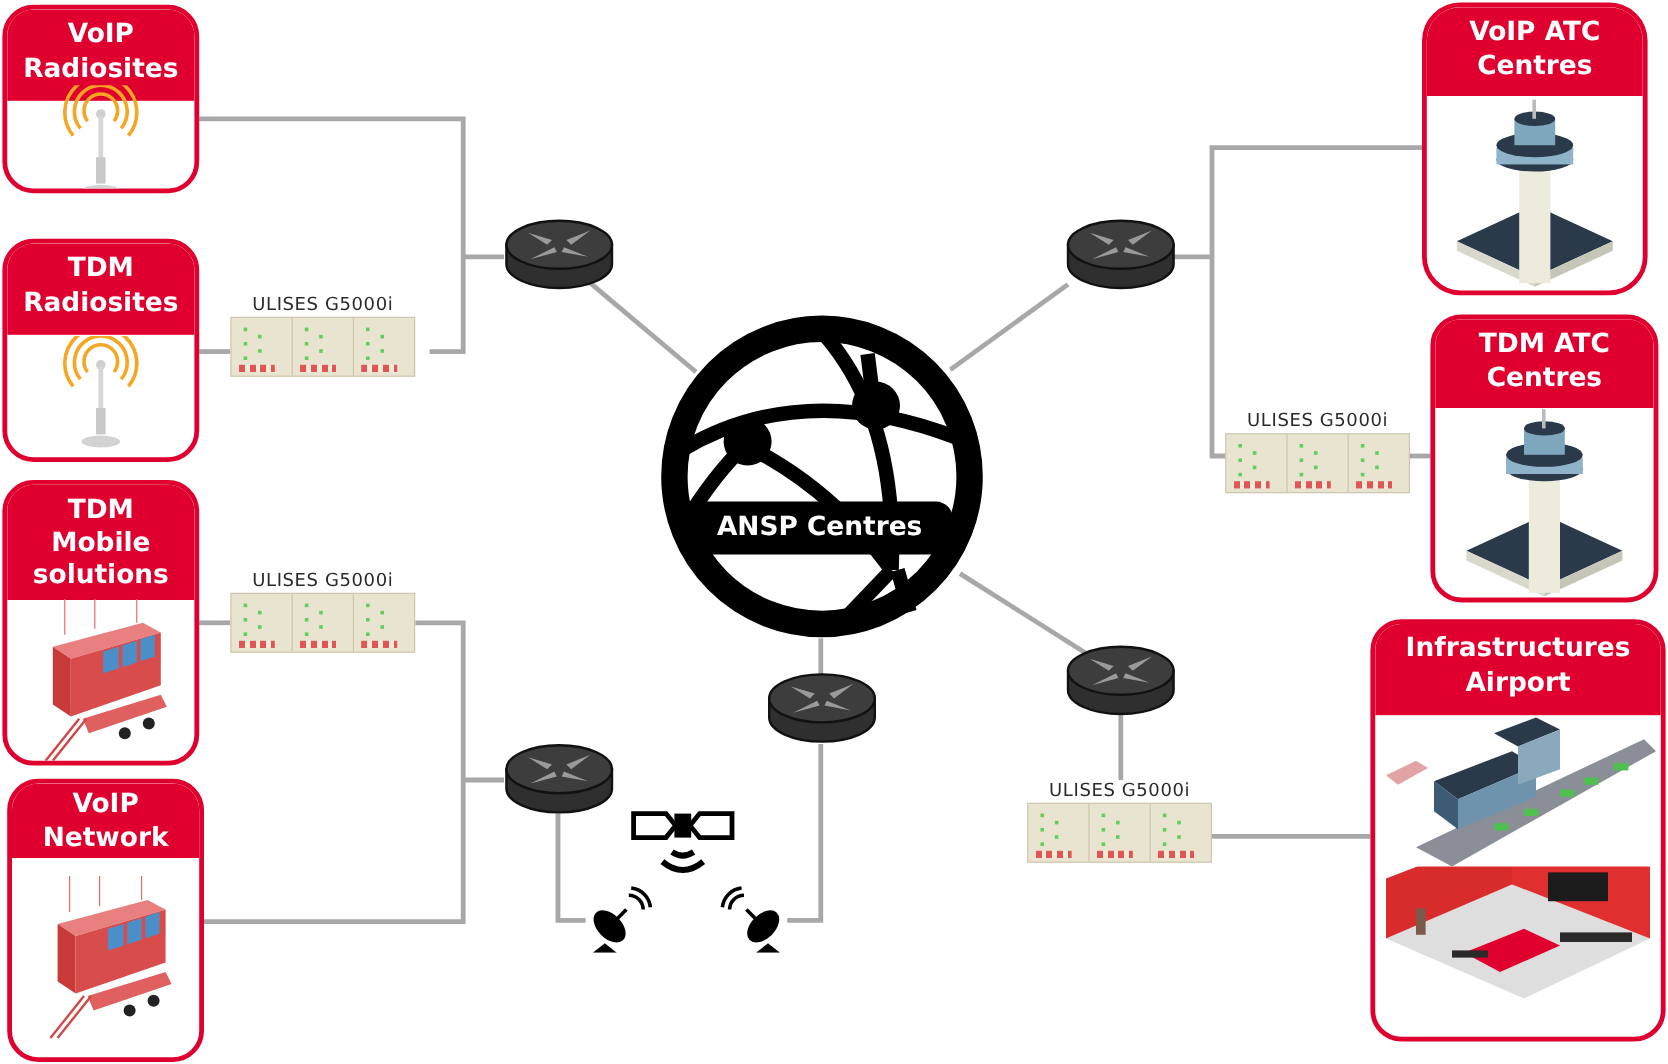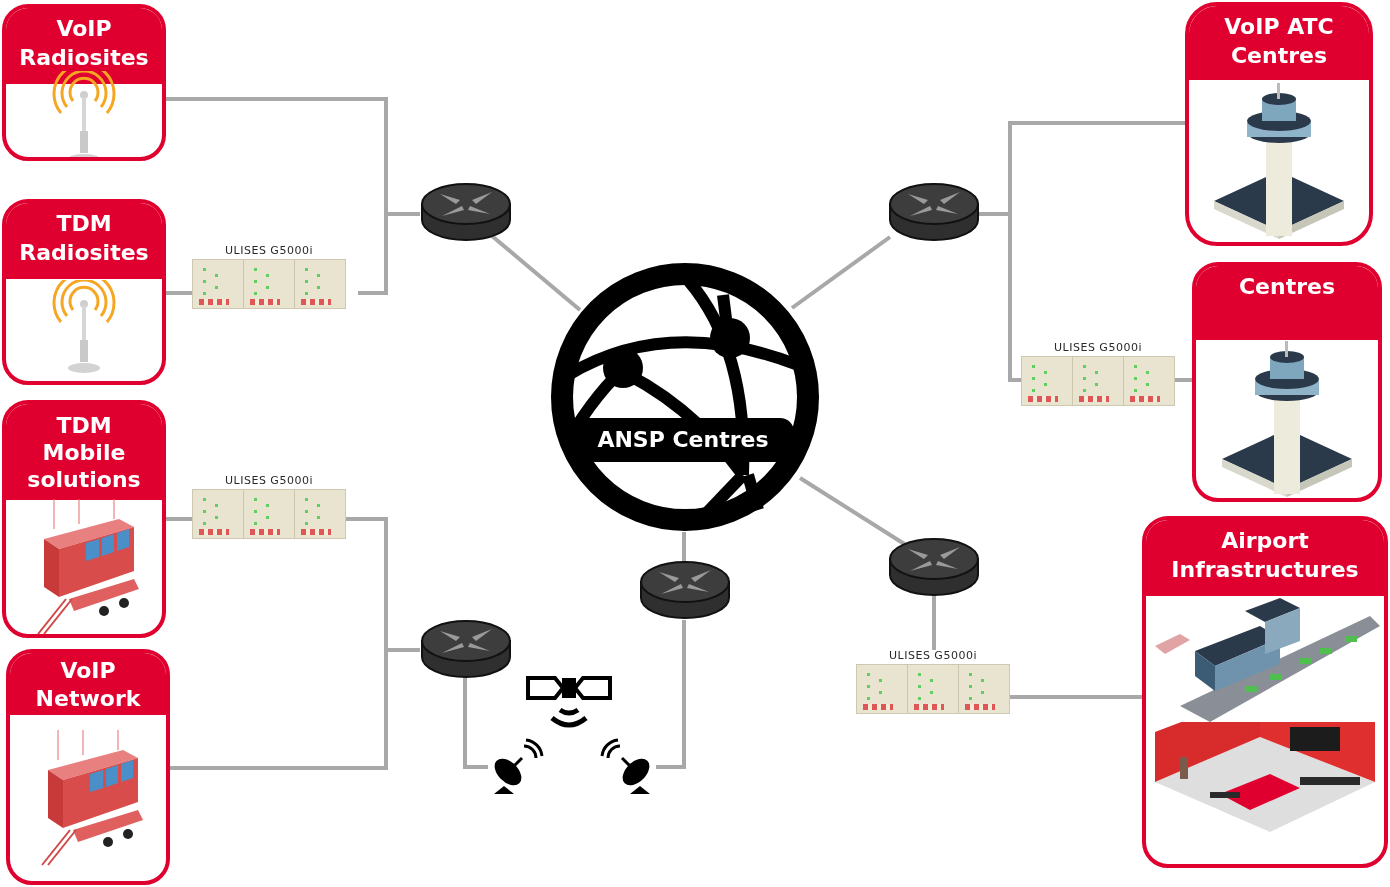--- a/index.html
+++ b/index.html
@@ -3,21 +3,21 @@
 <meta charset="utf-8">
 <style>
   html, body { margin:0; padding:0; background:#ffffff; }
   body { width:1390px; height:887px; position:relative; overflow:hidden;
          font-family:"DejaVu Sans", sans-serif; }
   #links { position:absolute; left:0; top:0; width:1390px; height:887px; }
   .card { position:absolute; border:4px solid #E0002F; border-radius:26px; background:#fff; overflow:hidden; box-sizing:border-box; }
   .card .hdr { background:#E0002F; color:#fff; font-weight:bold; text-align:center; font-size:22px; line-height:29px; padding-top:6px; box-sizing:border-box; }
   .card .body { position:absolute; left:0; right:0; bottom:0; display:flex; align-items:center; justify-content:center; }
   .ulises { position:absolute; }
-  .ulises .lbl { font-size:11px; color:#2a2a2a; letter-spacing:0.5px; text-align:center; white-space:nowrap; }
+  .ulises .lbl { font-size:15px; color:#2a2a2a; letter-spacing:0.5px; text-align:center; white-space:nowrap; }
   .rack { width:154px; height:50px; background:#e9e4d0; border:1px solid #cfc8b0; display:flex; box-sizing:border-box; }
   .rack .mod { flex:1; border-right:1px solid #cdc6ad; position:relative; }
   .rack .mod:last-child { border-right:none; }
   .router { position:absolute; width:92px; height:60px; }
   .globe-wrap { position:absolute; left:548px; top:260px; width:274px; height:274px; }
   .ansp-label { position:absolute; left:572px; top:418px; width:222px; height:44px; background:#000; border-radius:14px;
                 color:#fff; font-weight:bold; font-size:22px; line-height:44px; text-align:center; }
 </style>
 </head>
 <body>
@@ -168,42 +168,43 @@
       <ellipse cx="75" cy="40" rx="32" ry="10" fill="#2b3a4a"></ellipse>
       <rect x="58" y="18" width="34" height="22" fill="#7ea7bd"></rect>
       <ellipse cx="75" cy="18" rx="17" ry="6" fill="#2b3a4a"></ellipse>
       <rect x="73" y="2" width="3" height="16" fill="#bbb"></rect>
     </svg>
   </div>
 </div>
 
 <div class="card" style="left:1192px;top:262px;width:190px;height:240px;">
   <div class="hdr" style="height:74px;">
+    <div>TDM ATC</div>
     <div>Centres</div>
   </div>
   <div class="body" style="top:74px;">
     <svg width="150" height="160" viewBox="0 0 150 160">
       <polygon points="10,120 75,90 140,120 75,150" fill="#2b3a4a"></polygon>
       <polygon points="10,120 75,150 75,158 10,128" fill="#d8d8cc"></polygon>
       <polygon points="75,150 140,120 140,128 75,158" fill="#c6c6b8"></polygon>
       <rect x="62" y="55" width="26" height="100" fill="#ecebdc"></rect>
       <ellipse cx="75" cy="52" rx="32" ry="10" fill="#2b3a4a"></ellipse>
       <rect x="43" y="42" width="64" height="14" fill="#8fb3c8"></rect>
       <ellipse cx="75" cy="40" rx="32" ry="10" fill="#2b3a4a"></ellipse>
       <rect x="58" y="18" width="34" height="22" fill="#7ea7bd"></rect>
       <ellipse cx="75" cy="18" rx="17" ry="6" fill="#2b3a4a"></ellipse>
       <rect x="73" y="2" width="3" height="16" fill="#bbb"></rect>
     </svg>
   </div>
 </div>
 
 <div class="card" style="left:1142px;top:516px;width:246px;height:352px;">
   <div class="hdr" style="height:76px;">
+    <div>Infrastructures</div>
     <div>Airport</div>
-    <div>Infrastructures</div>
   </div>
   <div class="body" style="top:76px;flex-direction:column;justify-content:flex-start;">
     <svg width="230" height="126" viewBox="0 0 230 126">
       <polygon points="30,110 220,20 230,30 60,126" fill="#8a8e96"></polygon>
       <g fill="#4fbf4f">
           <rect x="150" y="62" width="12" height="6"></rect>
           <rect x="170" y="52" width="12" height="6"></rect>
           <rect x="120" y="78" width="12" height="6"></rect>
           <rect x="95" y="90" width="12" height="6"></rect>
           <rect x="195" y="40" width="12" height="6"></rect>

